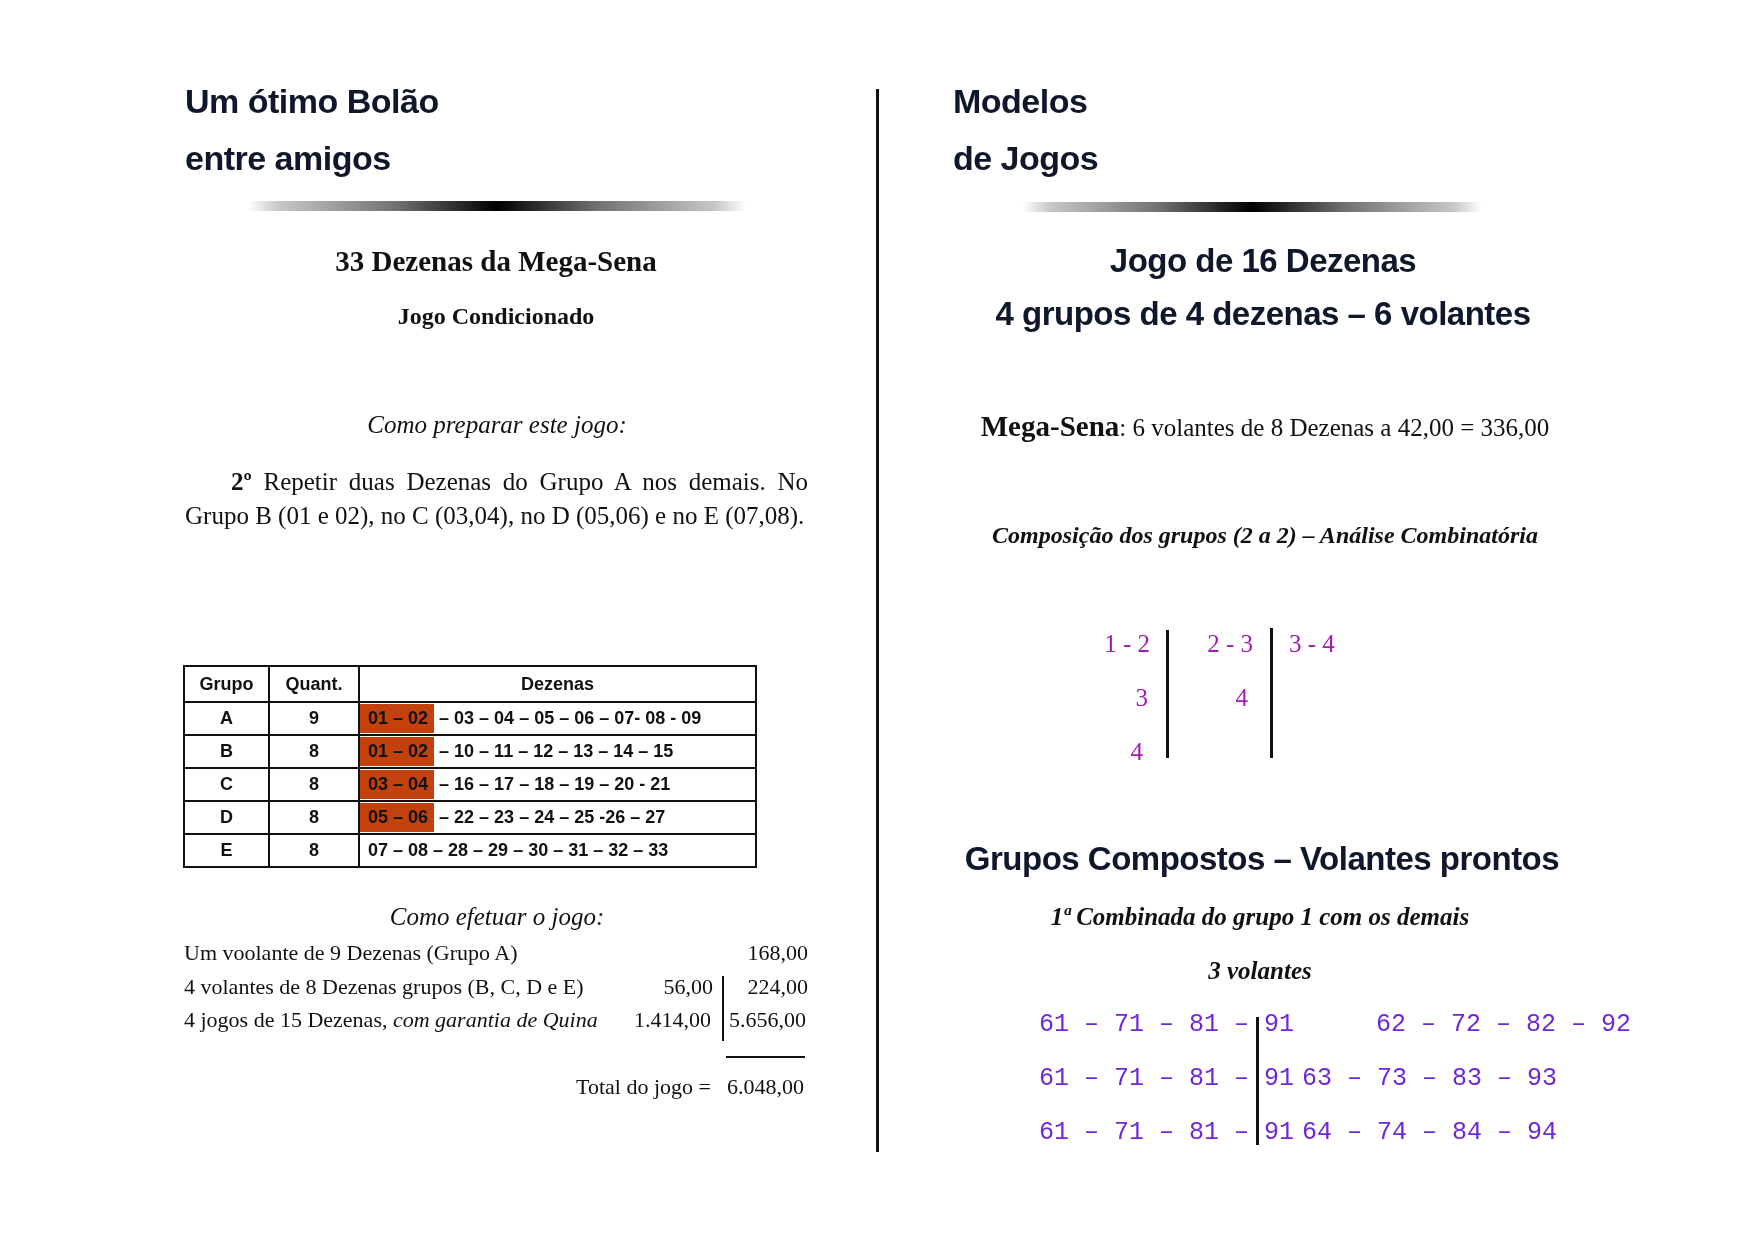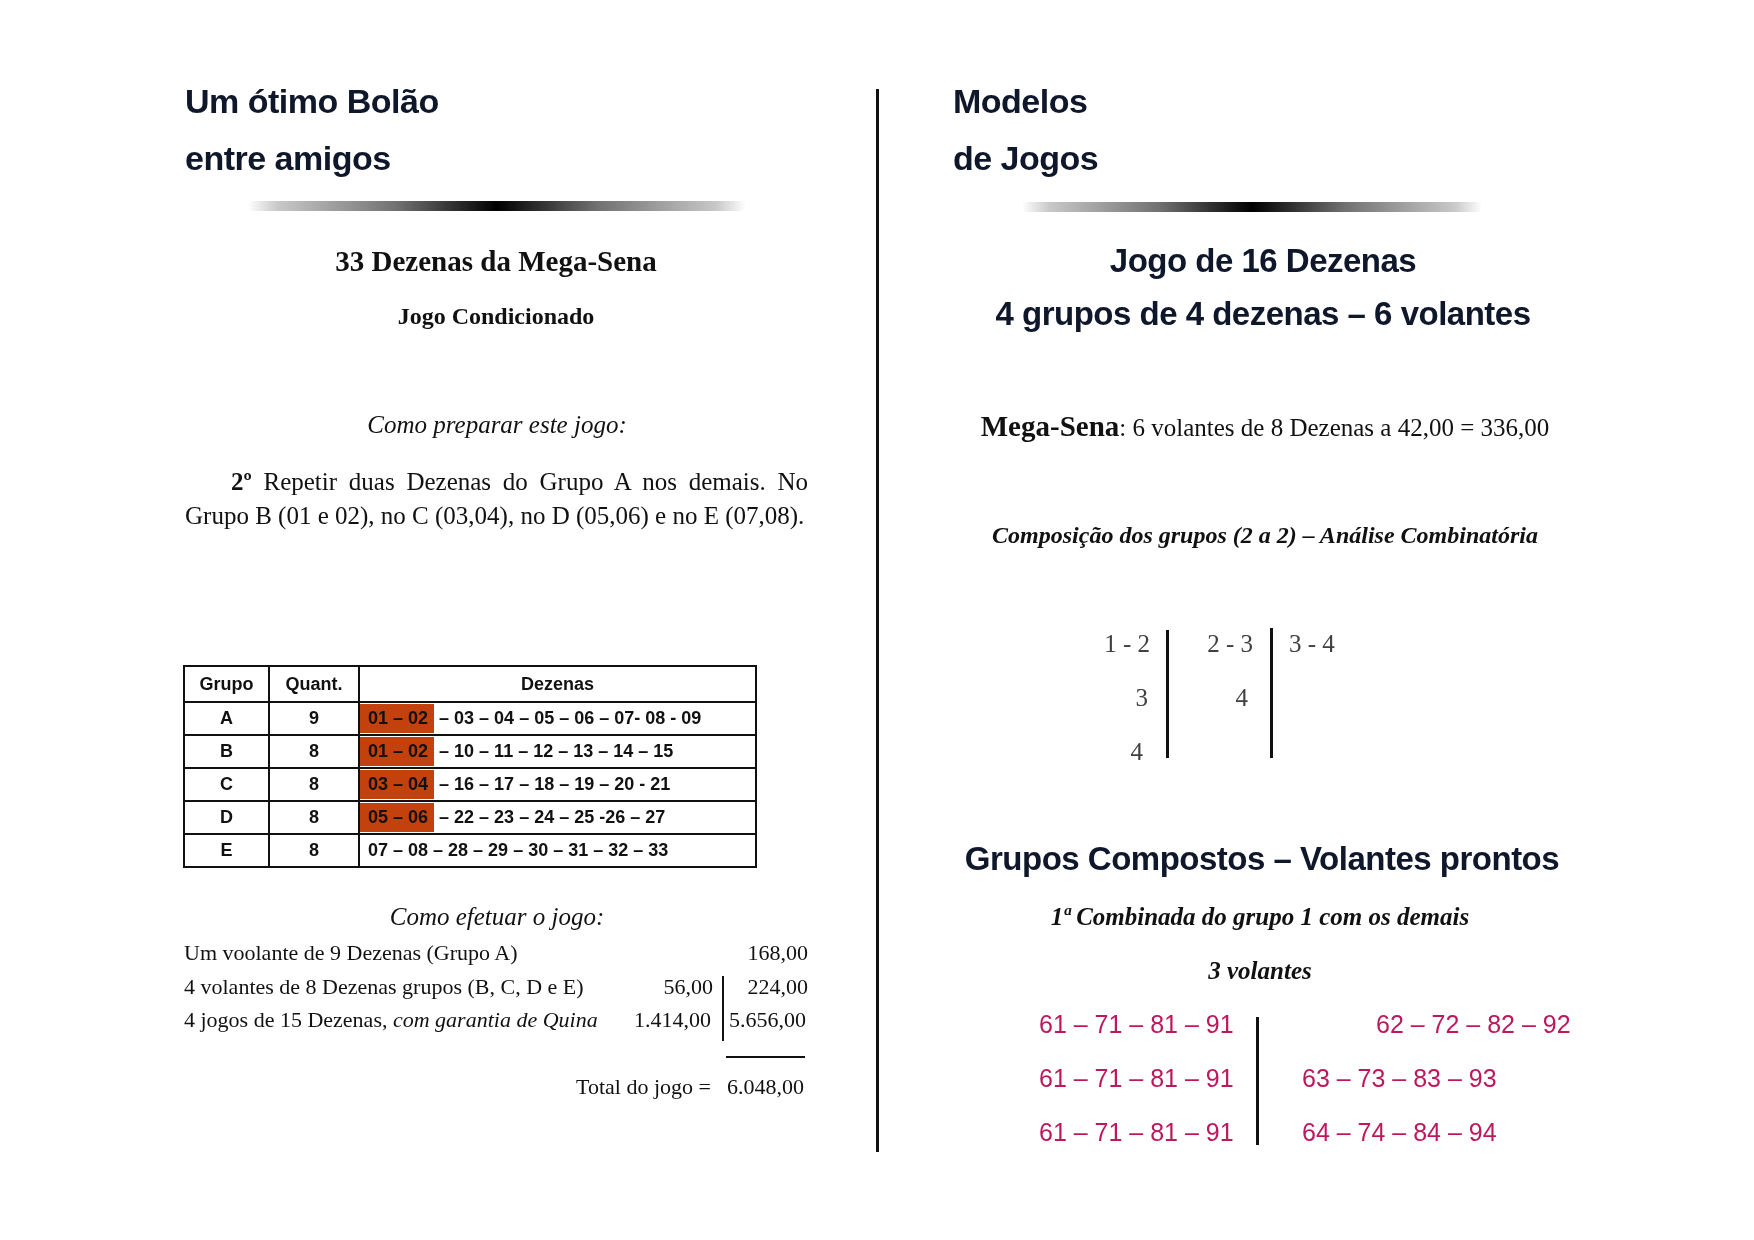--- a/index.html
+++ b/index.html
@@ -15,22 +15,22 @@
   .para p { margin:0; }
   .para .indent { display:inline-block; width:46px; }
   table.grp { position:absolute; left:183px; top:665px; width:574px; border-collapse:collapse; font-family:"Liberation Sans", sans-serif; font-weight:bold; font-size:18px; color:#111; }
   table.grp td, table.grp th { border:2px solid #111; padding:0; height:31px; }
   table.grp th { height:34px; font-weight:bold; }
   table.grp td.c { text-align:center; }
   table.grp td.dz { padding-left:0; white-space:nowrap; }
   .hl { background:#c2410c; display:inline-block; padding:4px 6px 4px 8px; margin-left:0; }
   .nohl { display:inline-block; padding:4px 0 4px 8px; }
   .cost { position:absolute; font-family:"Liberation Serif", serif; font-size:22px; color:#111; white-space:nowrap; }
-  .num { position:absolute; font-family:Liberation Sans, sans-serif; font-size:25px; color:#be185d; white-space:nowrap; }
-  .comb { position:absolute; font-family:"Liberation Serif", serif; font-size:25px; color:#404040; white-space:nowrap; }
+  .num { position:absolute; font-family:Liberation Mono, monospace; font-size:25px; color:#6d28d9; white-space:nowrap; }
+  .comb { position:absolute; font-family:"Liberation Serif", serif; font-size:25px; color:#a21caf; white-space:nowrap; }
 </style>
 </head>
 <body>
 
 <div class="abs title" style="left:185px;top:82px;">Um ótimo Bolão</div>
 <div class="abs title" style="left:185px;top:139px;">entre amigos</div>
 <div class="gbar" style="left:248px;top:201px;width:498px;"></div>
 
 <div class="abs serif center" style="left:496px;top:245px;font-size:29px;font-weight:bold;">33 Dezenas da Mega-Sena</div>
 <div class="abs serif center" style="left:496px;top:303px;font-size:24px;font-weight:bold;">Jogo Condicionado</div>

